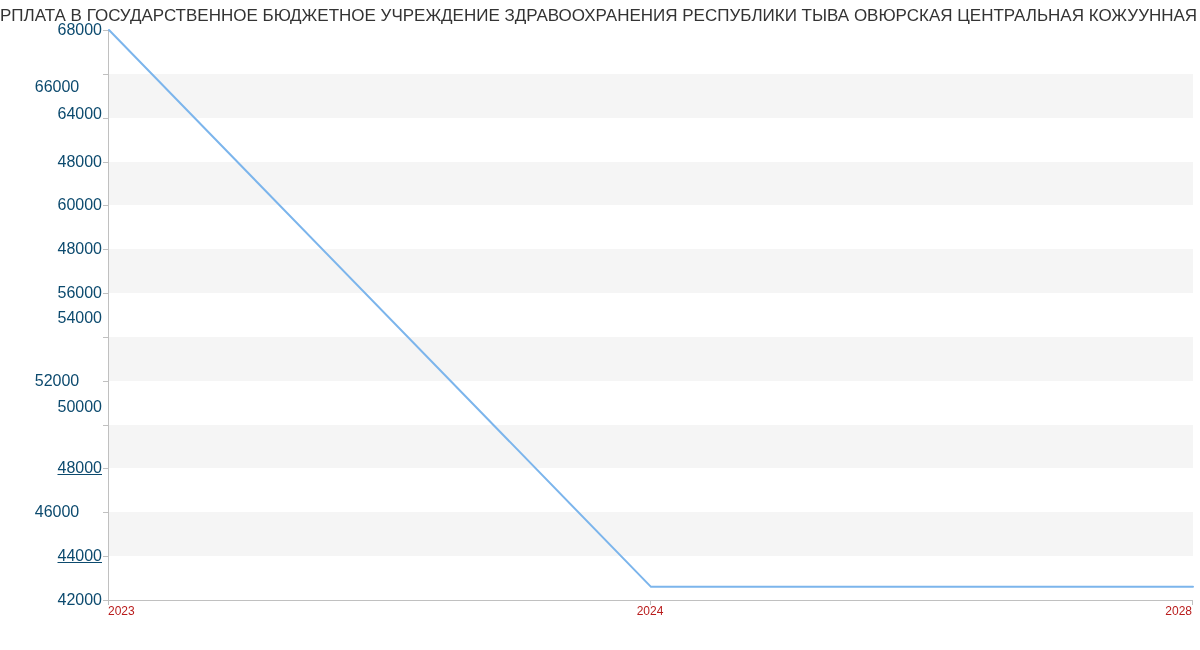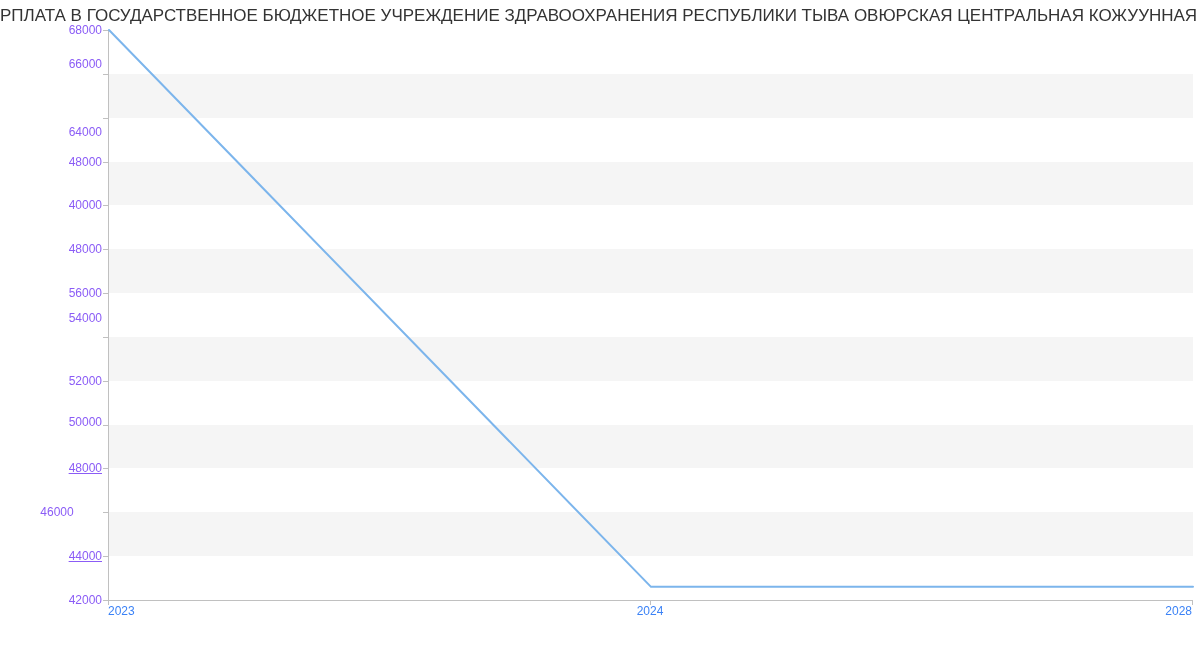--- a/index.html
+++ b/index.html
@@ -41,29 +41,29 @@
     position: absolute;
     left: 0;
     width: 100%;
     background: #f5f5f5;
   }
   .y-tick-label {
     position: absolute;
     right: 1098px;
     width: 90px;
     text-align: right;
-    font-size: 12px;
-    color: #8b5cf6;
+    font-size: 16px;
+    color: #0c4a6e;
     transform: translateY(-50%);
   }
   .x-tick-label {
     position: absolute;
     top: 604px;
     font-size: 12px;
-    color: #3b82f6;
+    color: #b91c1c;
     transform: translateX(-50%);
   }
   .y-tick-mark {
     position: absolute;
     left: 103px;
     width: 5px;
     height: 1px;
     background: #c0c0c0;
   }
   .x-tick-mark {
@@ -106,37 +106,37 @@
       </svg>
   </div>
 <div class="y-tick-label" style="top: 600px;">42000</div>
     <div class="y-tick-mark" style="top: 600px;"></div>
     <div class="y-tick-label" style="top: 556.154px; text-decoration: underline;">44000</div>
     <div class="y-tick-mark" style="top: 556.154px;"></div>
     <div class="y-tick-label" style="top: 512.308px; text-align: center;">46000</div>
     <div class="y-tick-mark" style="top: 512.308px;"></div>
     <div class="y-tick-label" style="top: 468.462px; text-decoration: underline;">48000</div>
     <div class="y-tick-mark" style="top: 468.462px;"></div>
-    <div class="y-tick-label" style="top: 422px;">50000</div>
+    <div class="y-tick-label" style="top: 407px;">50000</div>
     <div class="y-tick-mark" style="top: 424.615px;"></div>
-    <div class="y-tick-label" style="top: 380.769px;">52000</div>
+    <div class="y-tick-label" style="top: 380.769px; text-align: center;">52000</div>
     <div class="y-tick-mark" style="top: 380.769px;"></div>
     <div class="y-tick-label" style="top: 318px;">54000</div>
     <div class="y-tick-mark" style="top: 336.923px;"></div>
     <div class="y-tick-label" style="top: 293.077px;">56000</div>
     <div class="y-tick-mark" style="top: 293.077px;"></div>
     <div class="y-tick-label" style="top: 249.231px;">48000</div>
     <div class="y-tick-mark" style="top: 249.231px;"></div>
-    <div class="y-tick-label" style="top: 205.385px;">40000</div>
+    <div class="y-tick-label" style="top: 205.385px;">60000</div>
     <div class="y-tick-mark" style="top: 205.385px;"></div>
     <div class="y-tick-label" style="top: 161.538px;">48000</div>
     <div class="y-tick-mark" style="top: 161.538px;"></div>
-    <div class="y-tick-label" style="top: 132px; text-align: right;">64000</div>
+    <div class="y-tick-label" style="top: 114px; text-align: right;">64000</div>
     <div class="y-tick-mark" style="top: 117.692px;"></div>
-    <div class="y-tick-label" style="top: 64px;">66000</div>
+    <div class="y-tick-label" style="top: 87px; text-align: center;">66000</div>
     <div class="y-tick-mark" style="top: 73.8462px;"></div>
     <div class="y-tick-label" style="top: 30px;">68000</div>
     <div class="y-tick-mark" style="top: 30px;"></div>
     <div class="x-tick-label" style="left: 108px; transform: translateX(0px);">2023</div>
     <div class="x-tick-mark" style="left: 108px;"></div>
     <div class="x-tick-label" style="left: 650px;">2024</div>
     <div class="x-tick-mark" style="left: 650px;"></div>
     <div class="x-tick-label" style="left: 1192px; transform: translateX(-100%);">2028</div>
     <div class="x-tick-mark" style="left: 1192px;"></div>
   </div>

